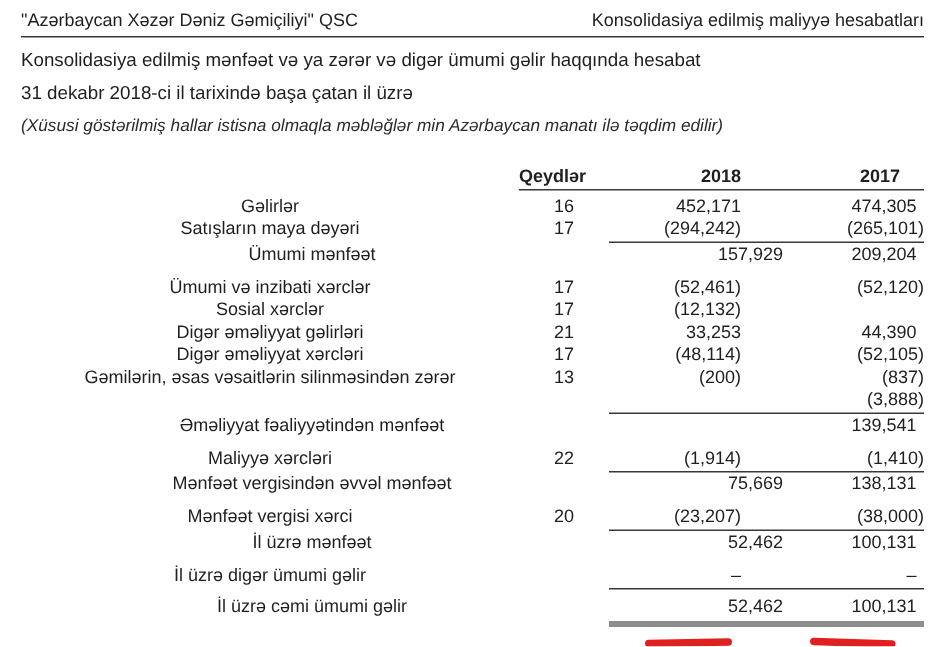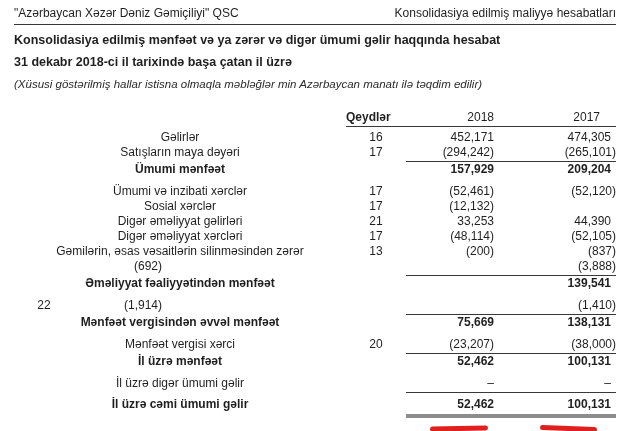--- a/index.html
+++ b/index.html
@@ -25,45 +25,45 @@
     align-items: flex-end;
     font-size: 12px;
     line-height: 14px;
     padding-bottom: 4px;
     border-bottom: 1.5px solid #383838;
   }
   
   .title-block { margin-top: 9px; }
   .title-line {
     font-size: 12.5px;
-    font-weight: bold;
+    font-weight: normal;
     line-height: 13px;
     margin-bottom: 9px;
   }
   .note-line {
     font-style: italic;
     font-size: 11.5px;
     line-height: 13px;
     color: #2a2a2a;
   }
   
   .fin-table { margin-top: 19px; }
   .row {
     display: flex;
     font-size: 12px;
     line-height: 15px;
   }
-  .row.bold { font-weight: bold; }
+  .row.bold { font-weight: normal; margin-left: 28px; }
   .c-label { width: 332px; text-align: center; }
   .c-note  { width: 60px; text-align: center; }
   .c-2018  { width: 88px; text-align: right; }
   .c-2017  { flex: 1; text-align: right; }
   .pad-r   { padding-right: 5px; }        
   .head .c-note { font-weight: bold; text-align: left; }
-  .head .c-2018, .head .c-2017 { font-weight: normal; padding-right: 16px; }
+  .head .c-2018, .head .c-2017 { font-weight: bold; padding-right: 16px; }
   .rule-header {
     border-bottom: 1.5px solid #383838;
     margin-left: 332px;
     margin-top: 1px;
     margin-bottom: 3px;
   }
   .rule-nums {
     border-bottom: 1.3px solid #383838;
     margin-left: 392px;
     margin-top: 1px;
@@ -152,31 +152,31 @@
           <span class="c-2017">(52,105)</span>
         </div>
         <div class="row">
           <span class="c-label">Gəmilərin, əsas vəsaitlərin silinməsindən zərər</span>
           <span class="c-note">13</span>
           <span class="c-2018">(200)</span>
           <span class="c-2017">(837)</span>
         </div>
         <div class="row">
           <span class="c-note"></span>
-          <span class="c-2018">(692)</span>
           <span class="c-2017">(3,888)</span>
         </div>
         <div class="rule-nums"></div>
         <div class="row bold">
           <span class="c-label">Əməliyyat fəaliyyətindən mənfəət</span>
           <span class="c-note"></span>
           <span class="c-2017 pad-r">139,541</span>
         </div>
         <div class="gap" style="height: 7px;"></div>
         <div class="row">
+          <span class="c-label">Maliyyə xərcləri</span>
           <span class="c-note">22</span>
           <span class="c-2018">(1,914)</span>
           <span class="c-2017">(1,410)</span>
         </div>
         <div class="rule-nums"></div>
         <div class="row bold">
           <span class="c-label">Mənfəət vergisindən əvvəl mənfəət</span>
           <span class="c-note"></span>
           <span class="c-2018 pad-r">75,669</span>
           <span class="c-2017 pad-r">138,131</span>

